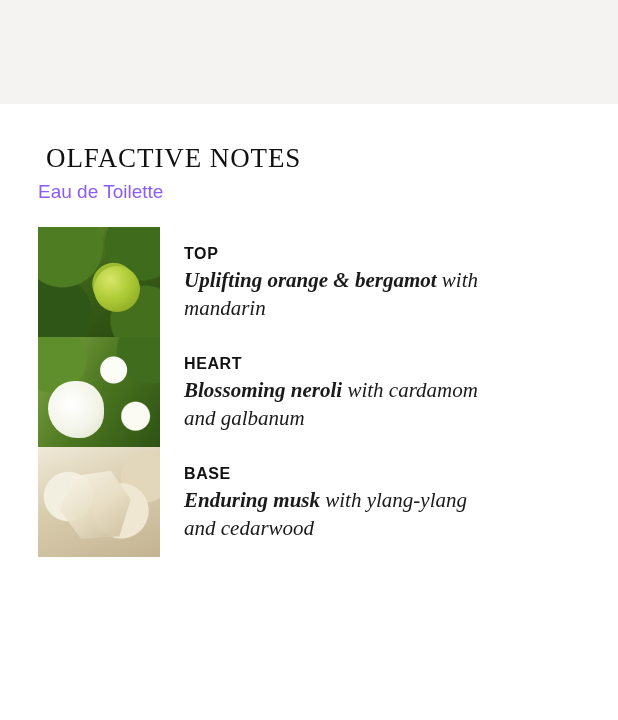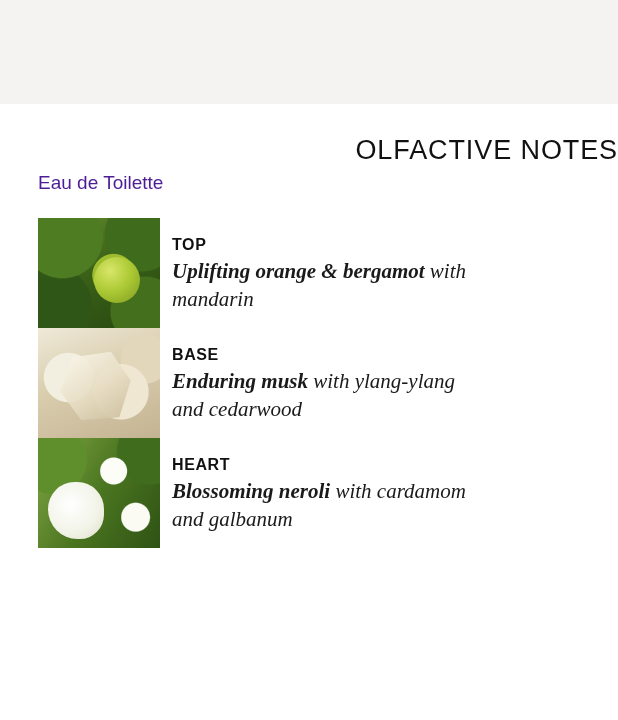--- a/index.html
+++ b/index.html
@@ -31,33 +31,32 @@
   .content {
     position: absolute;
     top: 104px;
     left: 0;
     width: 618px;
   }
   .heading-block {
     padding: 32px 0 0 38px;
   }
   .title {
-    font-family: Liberation Sans, sans-serif;
+    font-family: Liberation Serif, serif;
     font-size: 27px;
     letter-spacing: 0.9px;
     color: #111111;
     font-weight: 400;
-    margin: 0;
+    margin: 8px;
     line-height: 1.1;
-    text-align: right;
   }
   .subtitle {
     font-family: "Liberation Sans", sans-serif;
     font-size: 19px;
-    color: #4c1d95;
+    color: #8b5cf6;
     font-weight: 400;
     margin: 7px 0 0 0;
     line-height: 1.1;
   }
   .notes {
     margin-top: 24px;
     padding-left: 38px;
     display: flex;
     flex-direction: column;
   }
@@ -67,21 +66,21 @@
     height: 110px;
   }
   .thumb {
     width: 122px;
     height: 110px;
     flex: 0 0 122px;
     position: relative;
     overflow: hidden;
   }
   .note-text {
-    padding-left: 12px;
+    padding-left: 24px;
     padding-top: 18px;
   }
   .note-label {
     font-family: "Liberation Sans", sans-serif;
     font-weight: bold;
     font-size: 16px;
     letter-spacing: 0.6px;
     color: #111111;
     margin: 0 0 3px 0;
   }
@@ -177,30 +176,30 @@
 
       <div class="note-row">
         <div class="thumb img-citrus"></div>
         <div class="note-text">
           <div class="note-label">TOP</div>
           <p class="note-desc"><span class="accent">Uplifting orange &amp; bergamot</span><span class="plain"> with mandarin</span></p>
         </div>
       </div>
 
       <div class="note-row">
+        <div class="thumb img-blossom"></div>
+        <div class="note-text">
+          <div class="note-label">HEART</div>
+          <p class="note-desc"><span class="accent">Blossoming neroli</span><span class="plain"> with cardamom and galbanum</span></p>
+        </div>
+      </div>
+
+      <div class="note-row">
         <div class="thumb img-resin"></div>
         <div class="note-text">
           <div class="note-label">BASE</div>
           <p class="note-desc"><span class="accent">Enduring musk</span><span class="plain"> with ylang-ylang and cedarwood</span></p>
         </div>
       </div>
 
-      <div class="note-row">
-        <div class="thumb img-blossom"></div>
-        <div class="note-text">
-          <div class="note-label">HEART</div>
-          <p class="note-desc"><span class="accent">Blossoming neroli</span><span class="plain"> with cardamom and galbanum</span></p>
-        </div>
-      </div>
-
     </div>
   </div>
 </div>
 
 </body></html>

